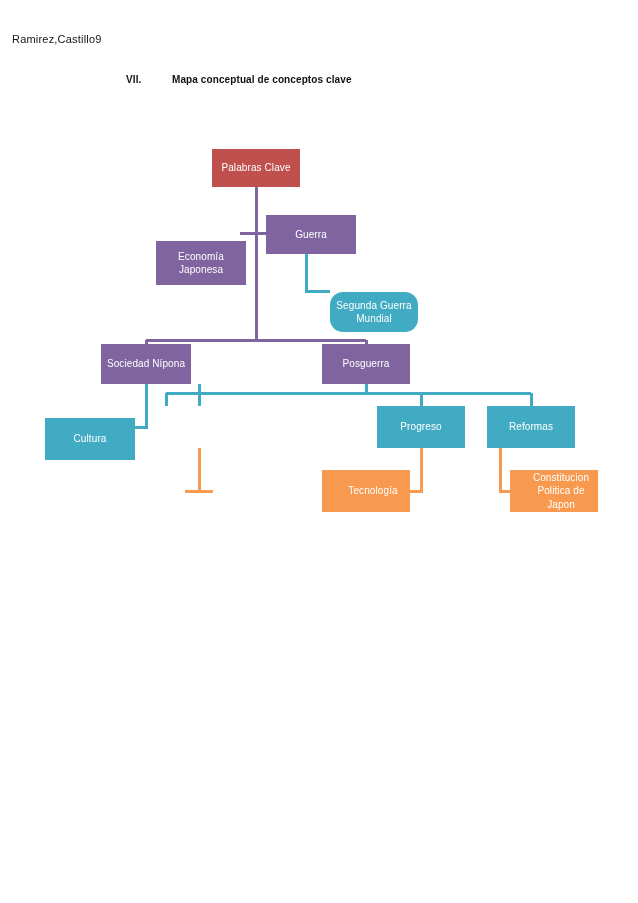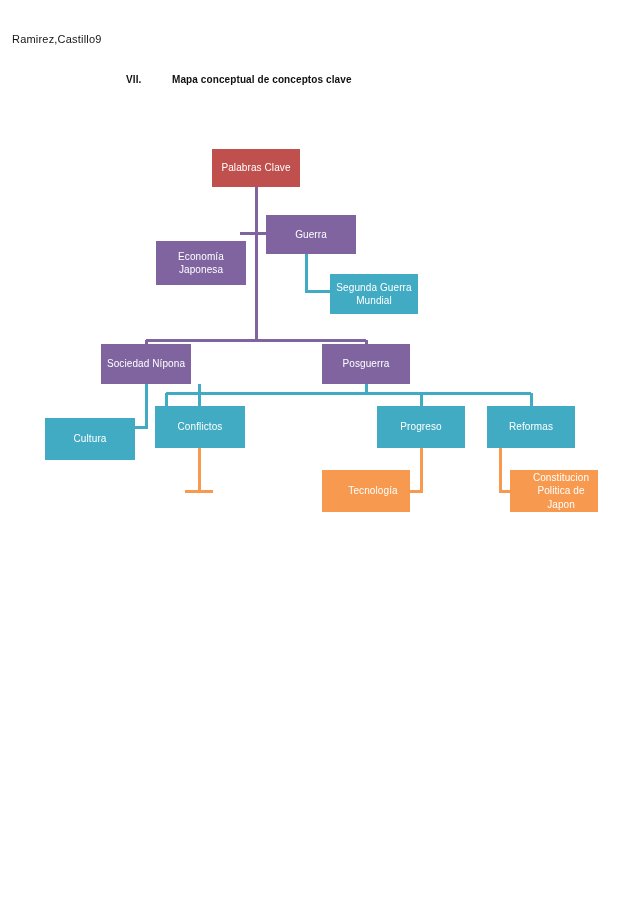--- a/index.html
+++ b/index.html
@@ -146,42 +146,39 @@
       <div>
         <span>Economía</span>
         <span>Japonesa</span>
       </div>
     </div>
 
     <div class="node n-purple" style="left:266px; top:215px; width:90px; height:39px;">
       <span>Guerra</span>
     </div>
 
-    <div class="node n-teal" style="left:330px; top:274px; width:88px; height:40px;">
+    <div class="node n-teal" style="left:330px; top:292px; width:88px; height:40px;border-radius:13px;">
       <div>
         <span>Segunda Guerra</span>
         <span>Mundial</span>
       </div>
     </div>
 
     <div class="node n-purple" style="left:101px; top:344px; width:90px; height:40px;">
       <span>Sociedad Nípona</span>
     </div>
 
     <div class="node n-purple" style="left:322px; top:344px; width:88px; height:40px;">
       <span>Posguerra</span>
     </div>
 
     <div class="node n-teal" style="left:45px; top:406px; width:90px; height:42px;margin-top:12px;">
       <span>Cultura</span>
     </div>
 
-    <div class="node n-teal" style="left:155px; top:406px; width:90px; height:42px;">
-      <span>Conflictos</span>
-    </div>
 
     <div class="node n-teal" style="left:377px; top:406px; width:88px; height:42px;">
       <span>Progreso</span>
     </div>
 
     <div class="node n-teal" style="left:487px; top:406px; width:88px; height:42px;">
       <span>Reformas</span>
     </div>
 
 

